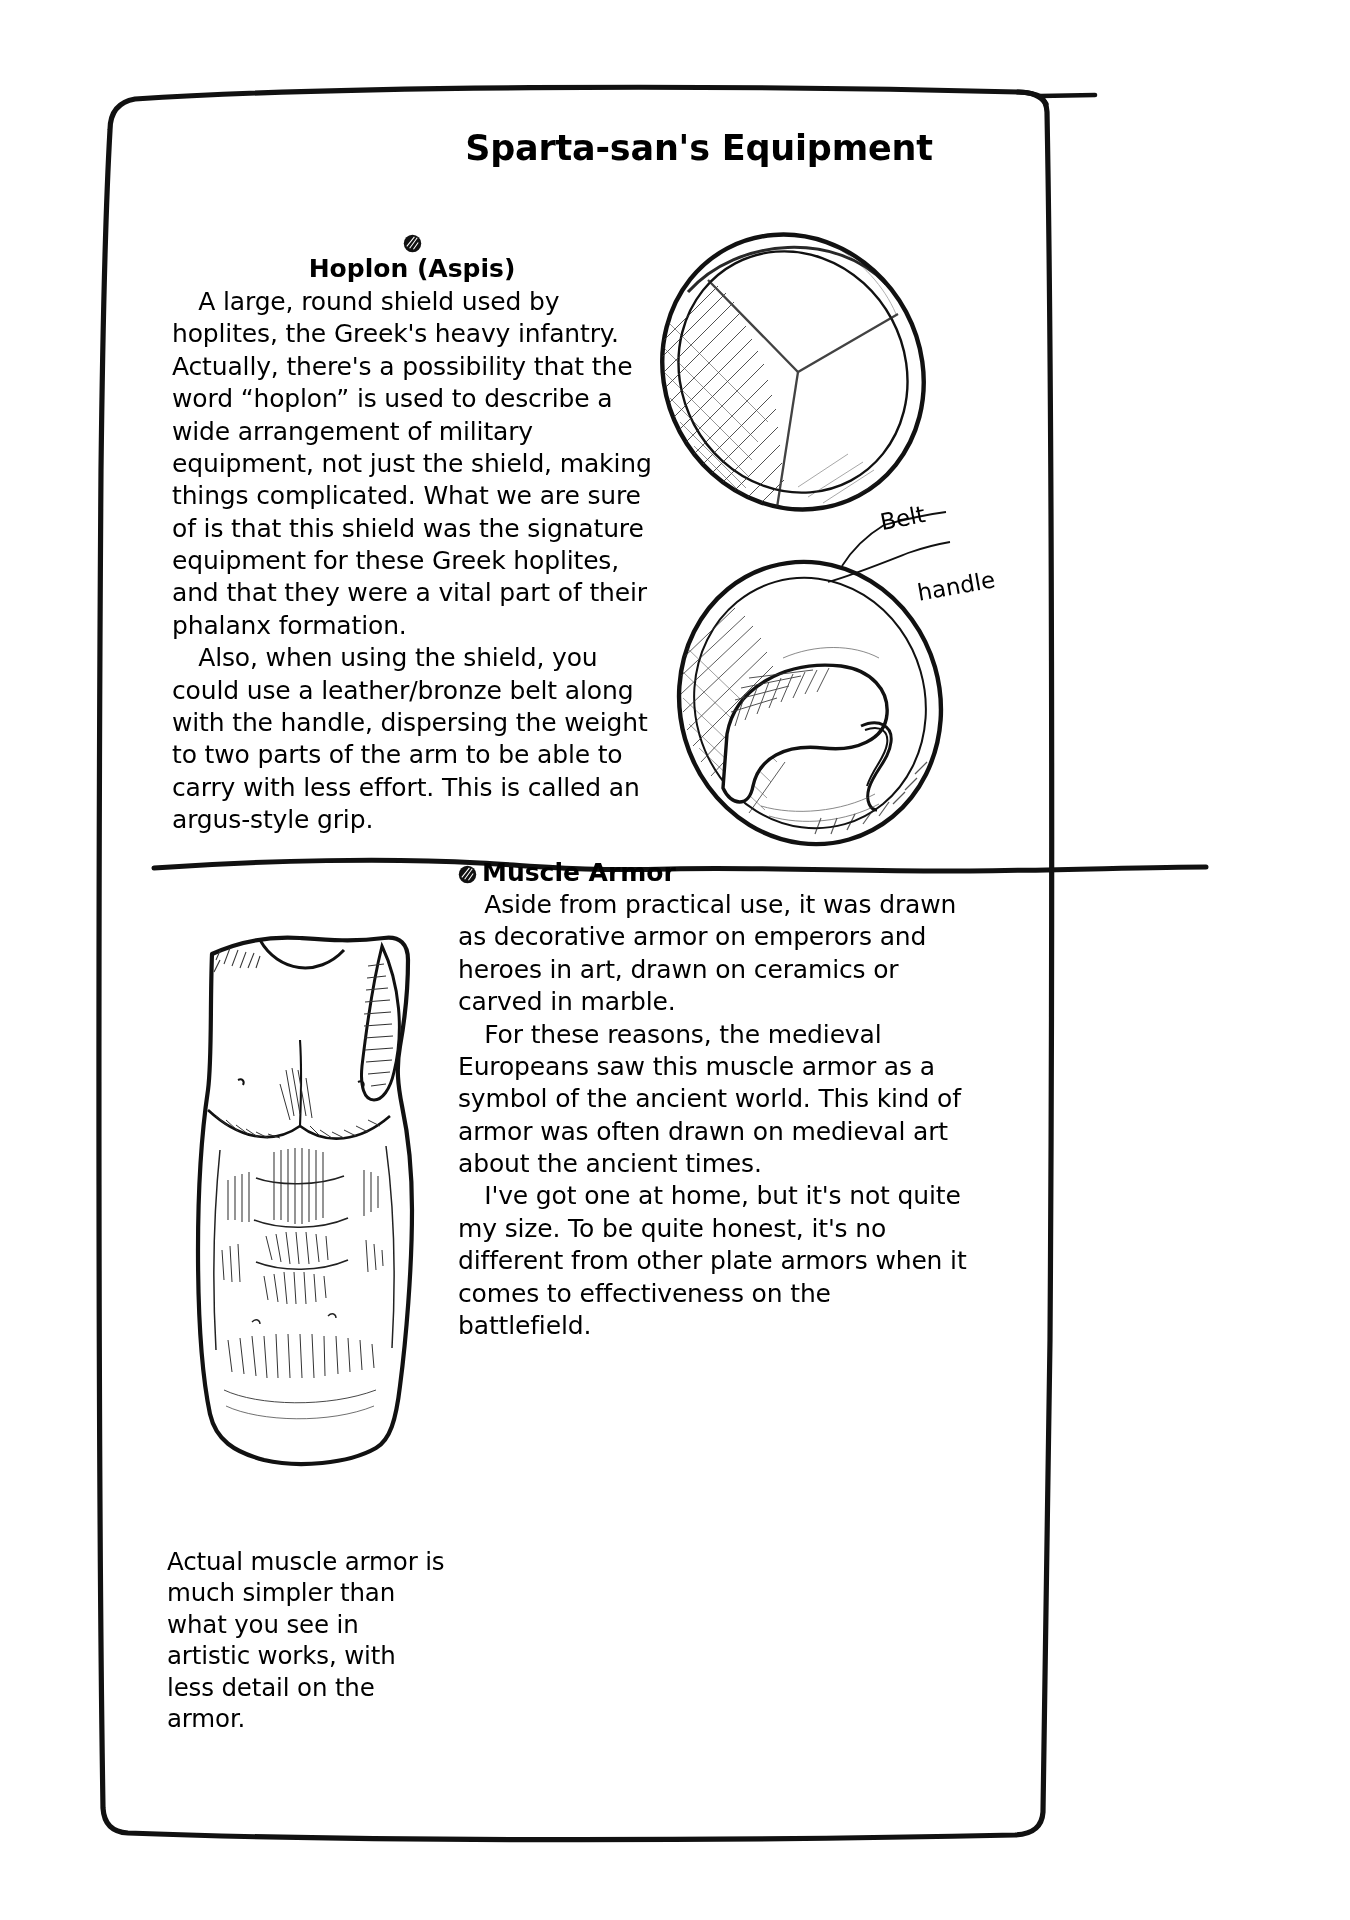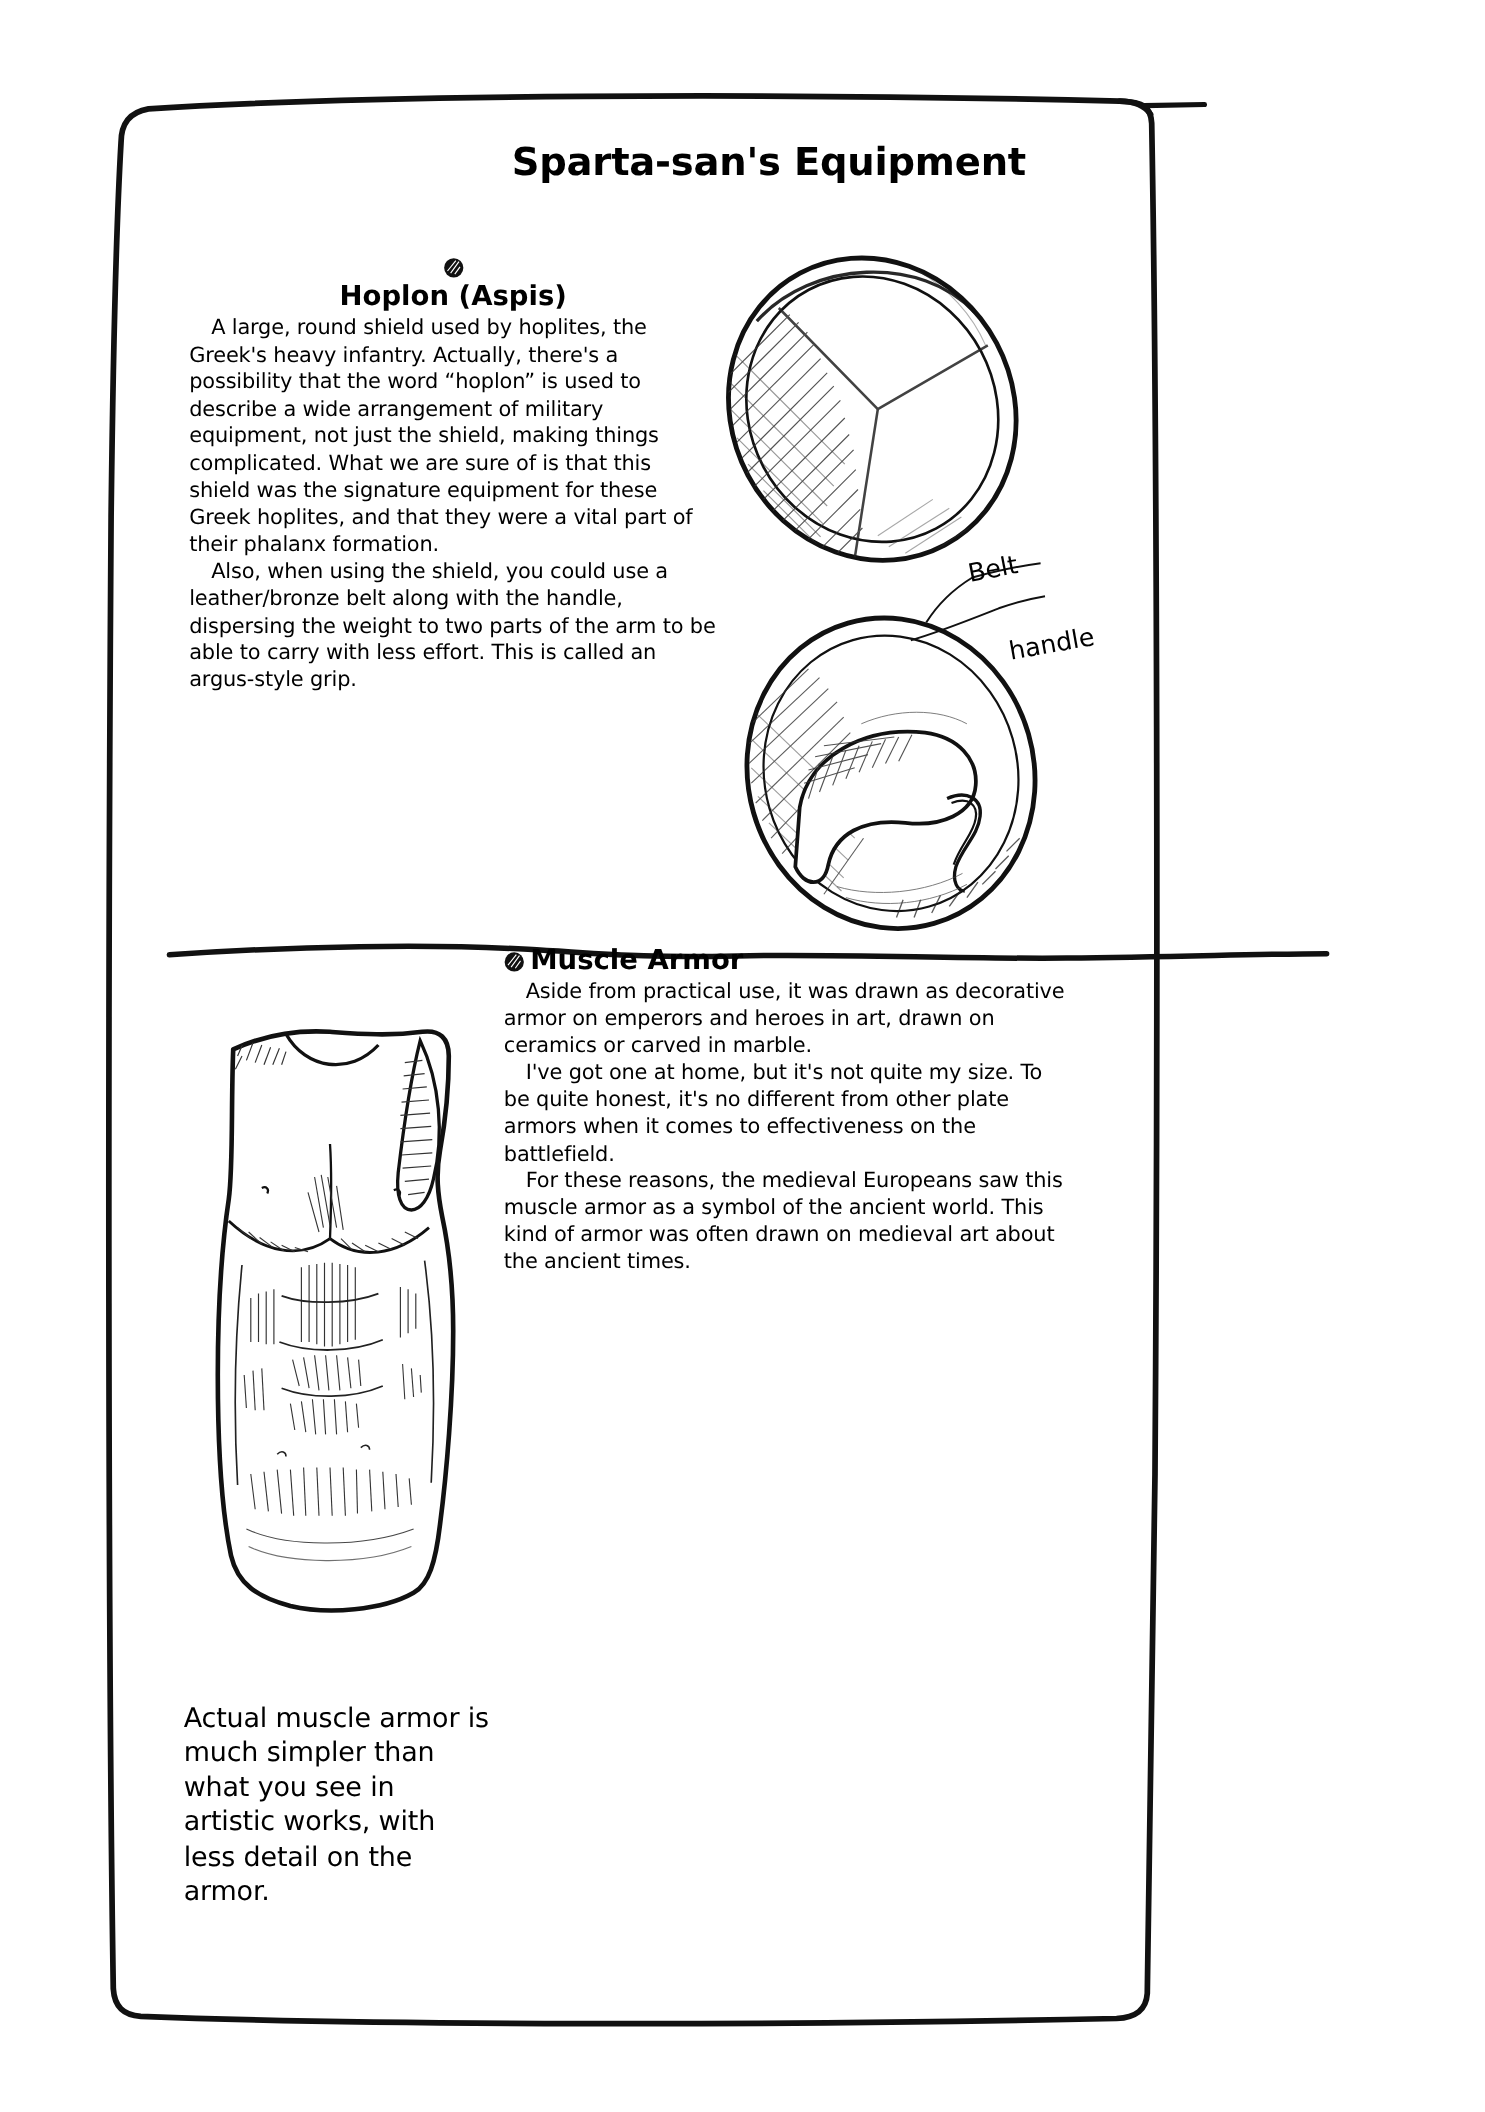--- a/index.html
+++ b/index.html
@@ -51,21 +51,21 @@
     font-weight: 600;
     line-height: 1;
   }
   .bullet {
     display: inline-block;
     width: 19px; height: 19px;
     flex: 0 0 19px;
   }
 
   .body-text {
-    font-size: 19px;
+    font-size: 25px;
     line-height: 1.295;
     font-weight: 400;
     letter-spacing: -0.15px;
   }
   .body-text p {
     margin: 0;
     text-indent: 1.05em;
   }
 
   
@@ -318,22 +318,22 @@
       <span class="bullet">
         <svg viewBox="0 0 20 20" width="19" height="19">
           <circle cx="10" cy="10" r="9.2" fill="#111"></circle>
           <path d="M4,13 L12,3 M7,15 L15,4 M11,16 L16,9" stroke="#fff" stroke-width="1.1" fill="none"></path>
         </svg>
       </span>
       <span>Muscle Armor</span>
     </div>
     <div class="body-text">
       <p>Aside from practical use, it was drawn as decorative armor on emperors and heroes in art, drawn on ceramics or carved in marble.</p>
+      <p>For these reasons, the medieval Europeans saw this muscle armor as a symbol of the ancient world. This kind of armor was often drawn on medieval art about the ancient times.</p>
       <p>I've got one at home, but it's not quite my size. To be quite honest, it's no different from other plate armors when it comes to effectiveness on the battlefield.</p>
-      <p>For these reasons, the medieval Europeans saw this muscle armor as a symbol of the ancient world. This kind of armor was often drawn on medieval art about the ancient times.</p>
     </div>
   </div>
 
   <svg id="armor-art" viewBox="0 0 272 620">
     <defs>
       <clipPath id="clipArmor">
         <path d="M44,34 C70,22 100,16 132,18 C160,20 186,22 216,18 C232,16 240,24 240,40
                  C240,78 236,104 232,126 C228,148 230,166 234,186 C240,214 244,250 244,290
                  C244,350 238,420 232,466 C228,500 222,520 208,528 C180,544 130,548 96,540
                  C66,532 48,520 42,494 C34,456 30,396 30,330 C30,262 34,210 40,170

